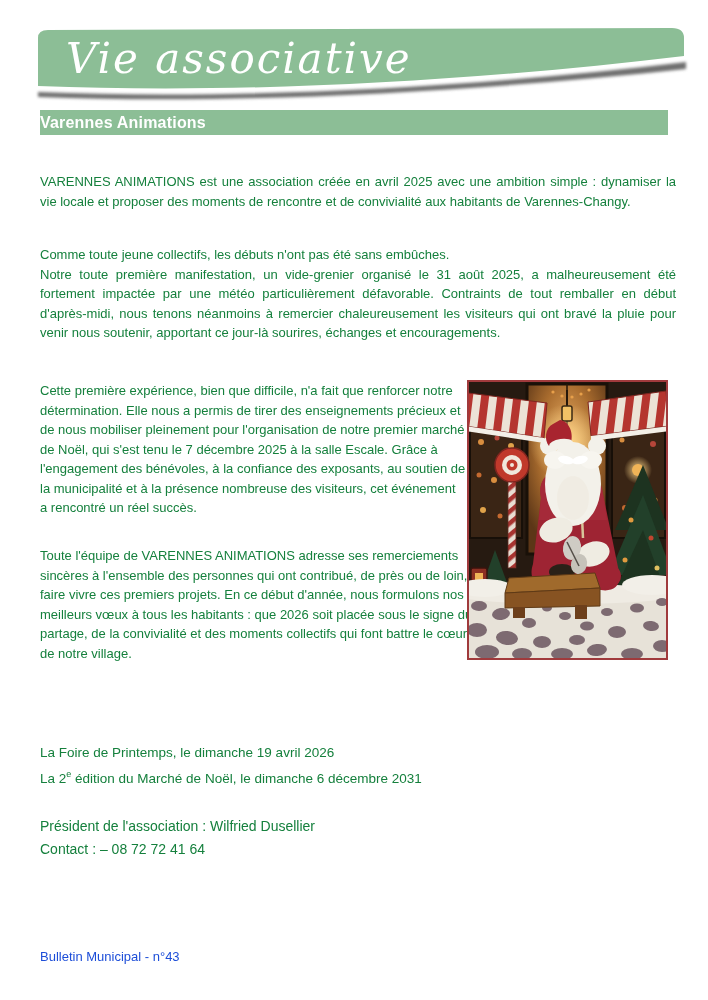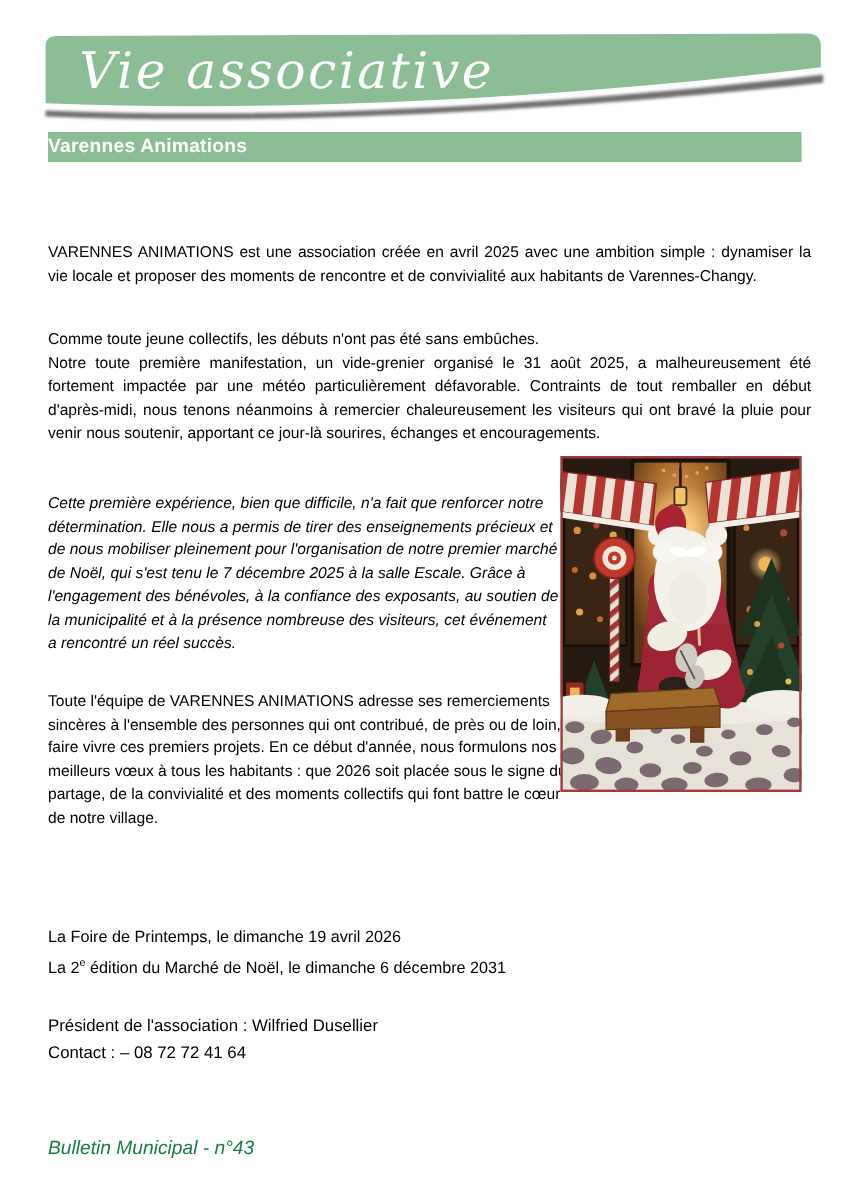--- a/index.html
+++ b/index.html
@@ -17,31 +17,31 @@
   
   .section-bar {
     position:absolute; left:40px; top:110px; width:628px; height:25px;
     background:#8cbe96; text-align:left;
   }
   .section-bar span {
     display:inline-block; line-height:25px; color:#ffffff;
     font-weight:bold; font-size:16px; letter-spacing:0.2px;
   }
   
-  .para { position:absolute; font-size:13px; line-height:19.5px; color:#000000;margin-top:28px; }
+  .para { position:absolute; font-size:13px; line-height:19.5px; color:#15803d; }
   .j { text-align:justify; }
   #p1 { left:40px; top:172px; width:636px; }
   #p2 { left:40px; top:245px; width:636px; }
-  #p3 { left:40px; top:381px; width:426px;font-style:italic; }
+  #p3 { left:40px; top:381px; width:426px; }
   #p4 { left:40px; top:546px; width:440px; }
   #p5 { left:40px; top:706px; width:636px; }
   #events { left:40px; top:743px; width:636px; font-weight:normal; font-size:13.5px; line-height:20.5px; }
   #events sup { font-size:9px; }
   #contact { left:40px; top:815px; width:500px; font-size:14px; line-height:23px; }
-  .footer { position:absolute; left:40px; top:949px; font-size:16px; color:#15803d;font-style:italic; }
+  .footer { position:absolute; left:40px; top:949px; font-size:13px; color:#1d4ed8; }
   
   .photo { position:absolute; left:467px; top:380px; width:201px; height:280px; }
   .photo svg { display:block; width:201px; height:280px; }
 </style>
 </head>
 <body>
 
 <div class="page">
 
   <svg class="banner-svg" viewBox="0 0 652 80">

